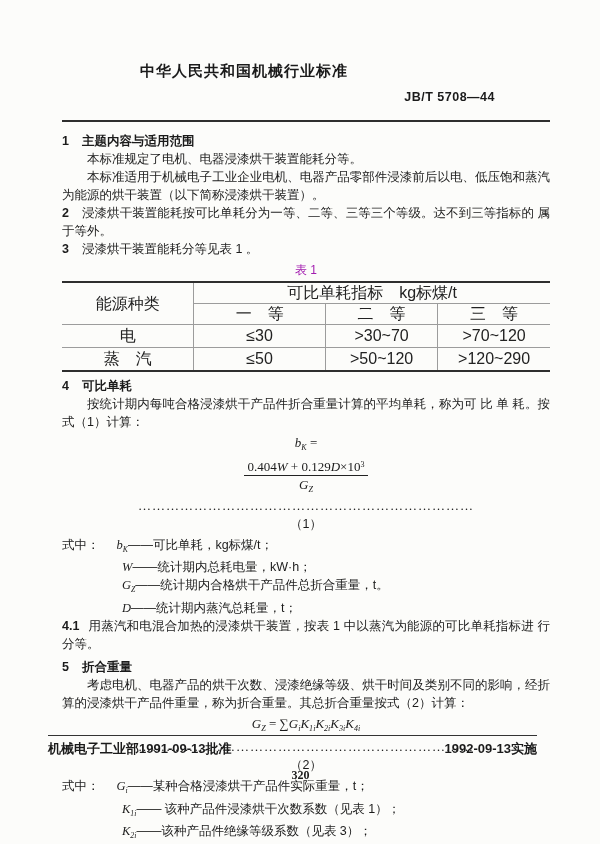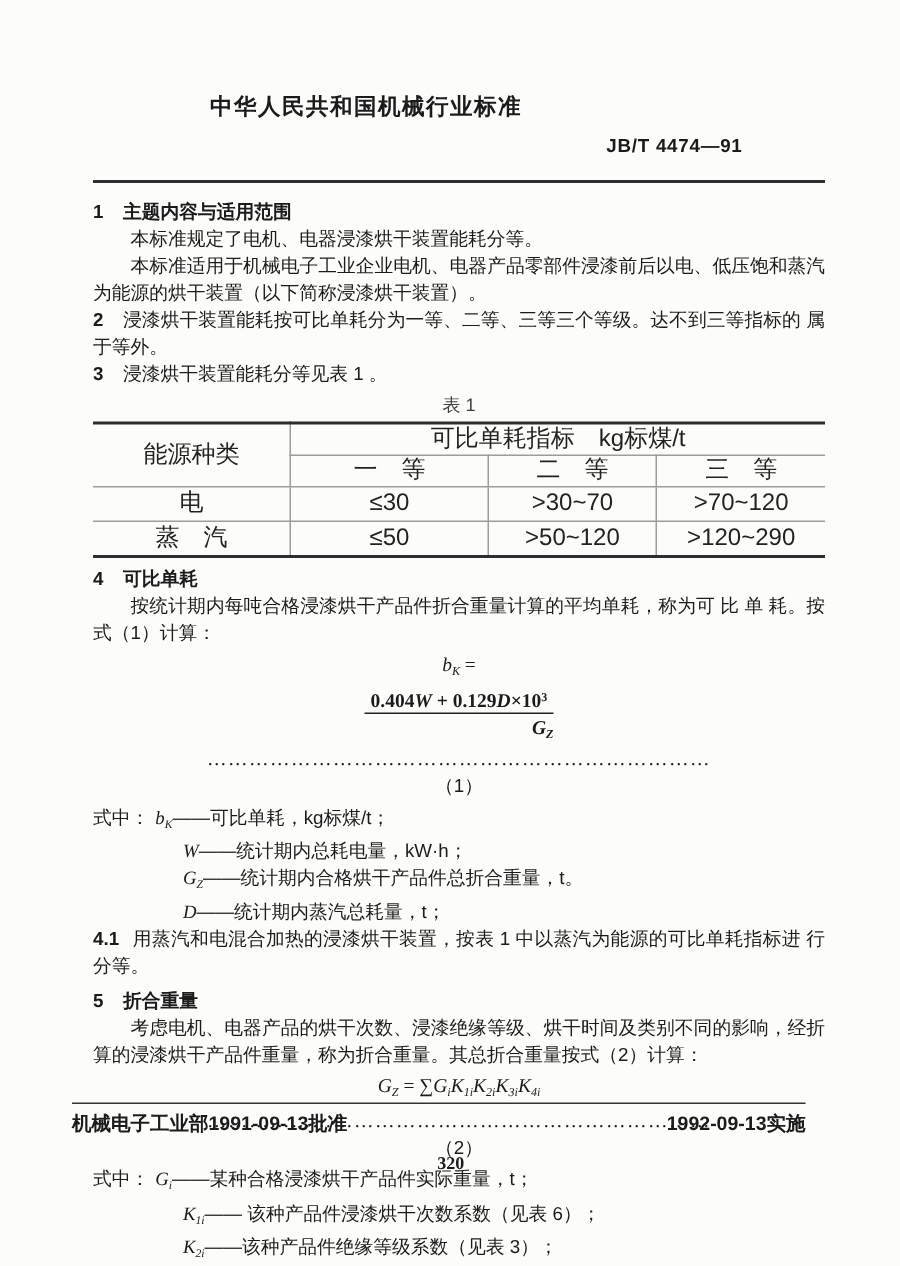--- a/index.html
+++ b/index.html
@@ -18,57 +18,57 @@
   .hdr-rule { border:none; border-top:2px solid #2e2e2e; margin:16px 0 10px 0; }
   
   .content { font-size:12.5px; line-height:18px; }
   .clause { margin:0; text-align:justify; }
   .cnum { font-weight:bold; margin-right:13px; }
   .cnum-sub { font-weight:bold; margin-right:9px; }
   .sec-head { margin:0; font-weight:bold; }
   .sec-head.gap { margin-top:5px; }
   .para { margin:0; text-indent:2em; text-align:justify; }
   
-  .tbl-caption { text-align:center; color:#404040; font-size:12px; margin:3px 0 2px 0; }
+  .tbl-caption { text-align:center; color:#a21caf; font-size:12px; margin:3px 0 2px 0; }
   table.t1 { width:100%; border-collapse:collapse; font-size:16px;
              border-top:2px solid #2e2e2e; border-bottom:2px solid #2e2e2e; }
   table.t1 td { border:1px solid #9c9c9c; text-align:center; padding:1px 4px; height:18px; color:#222; }
   table.t1 td:first-child { border-left:none; }
   table.t1 td:last-child { border-right:none; }
   table.t1 tr.data td { height:20px; }
   
   .formula { display:flex; align-items:center; margin:3px 0; font-family:"Liberation Serif", serif; font-size:13px;flex-direction:column; }
   .f-spacer1 { width:148px; flex:none; }
   .f-spacer2 { width:150px; flex:none; }
   .f-dots { flex:1; overflow:hidden; white-space:nowrap; margin:0 3px; letter-spacing:1px; }
   .f-eqno { flex:none; font-family:"Liberation Sans", sans-serif; font-size:12.5px; }
-  .frac { display:inline-block; text-align:right; vertical-align:middle; margin:0 14px;font-weight:bold; }
+  .frac { display:inline-block; text-align:center; vertical-align:middle; margin:0 14px; }
   .frac .num { display:block; border-bottom:1px solid #222; padding:0 4px 1px 4px; line-height:15px; }
   .frac .den { display:block; padding-top:1px; line-height:15px; }
   .it  { font-style:italic; font-family:"Liberation Serif", serif; }
   .sub { font-size:0.62em; vertical-align:-0.35em; font-style:italic; font-family:"Liberation Serif", serif; }
   .sup { font-size:0.62em; vertical-align:0.5em; }
   
   .def-line { margin:0; line-height:18px; text-align:justify; }
   .def-line .term { font-family:"Liberation Serif", serif; }
   .def-indent { padding-left:60px; }
-  .where { margin-right:4px; }
+  .where { margin-right:17px; }
   
   .footer { position:absolute; left:48px; right:63px; top:735px;text-align:center; }
   .footer-rule { border:none; border-top:1.5px solid #333; margin:0 0 4px 0; }
   .footer-row { display:flex; justify-content:space-between; font-size:13px; font-weight:bold; }
   .page-no { margin-top:10px; margin-left:16px; font-size:12px; font-weight:bold; font-family:"Liberation Serif", serif; }
 </style>
 </head>
 <body>
 
 <div class="page">
 
   <div class="hdr-org">中华人民共和国机械行业标准</div>
-  <div class="hdr-no">JB/T 4474—91</div>
+  <div class="hdr-no">JB/T 5708—44</div>
   <hr class="hdr-rule">
 
   <div class="content">
 
     <p class="sec-head"><span class="cnum">1</span><span>主题内容与适用范围</span></p>
     <p class="para">本标准规定了电机、电器浸漆烘干装置能耗分等。</p>
     <p class="para">本标准适用于机械电子工业企业电机、电器产品零部件浸漆前后以电、低压饱和蒸汽为能源的烘干装置（以下简称浸漆烘干装置）。</p>
 
     <p class="clause"><span class="cnum">2</span><span>浸漆烘干装置能耗按可比单耗分为一等、二等、三等三个等级。达不到三等指标的 属 于等外。</span></p>
 
@@ -126,21 +126,21 @@
     <p class="para">考虑电机、电器产品的烘干次数、浸漆绝缘等级、烘干时间及类别不同的影响，经折算的浸漆烘干产品件重量，称为折合重量。其总折合重量按式（2）计算：</p>
 
     <div class="formula">
       <span class="f-spacer2"></span>
       <span><span class="it">G</span><span class="sub">Z</span><span> = ∑</span><span class="it">G</span><span class="sub">i</span><span class="it">K</span><span class="sub">1i</span><span class="it">K</span><span class="sub">2i</span><span class="it">K</span><span class="sub">3i</span><span class="it">K</span><span class="sub">4i</span></span>
       <span class="f-dots">………………………………………………………………</span>
       <span class="f-eqno">（2）</span>
     </div>
 
     <div class="def-line"><span class="where">式中：</span><span class="term"><span class="it">G</span><span class="sub">i</span></span><span>——某种合格浸漆烘干产品件实际重量，t；</span></div>
-    <div class="def-line def-indent"><span class="term"><span class="it">K</span><span class="sub">1i</span></span><span>—— 该种产品件浸漆烘干次数系数（见表 6）；</span></div>
+    <div class="def-line def-indent"><span class="term"><span class="it">K</span><span class="sub">1i</span></span><span>—— 该种产品件浸漆烘干次数系数（见表 1）；</span></div>
     <div class="def-line def-indent"><span class="term"><span class="it">K</span><span class="sub">2i</span></span><span>——该种产品件绝缘等级系数（见表 3）；</span></div>
 
   </div>
 
   <div class="footer">
     <hr class="footer-rule">
     <div class="footer-row">
       <span>机械电子工业部1991-09-13批准</span>
       <span>1992-09-13实施</span>
     </div>

